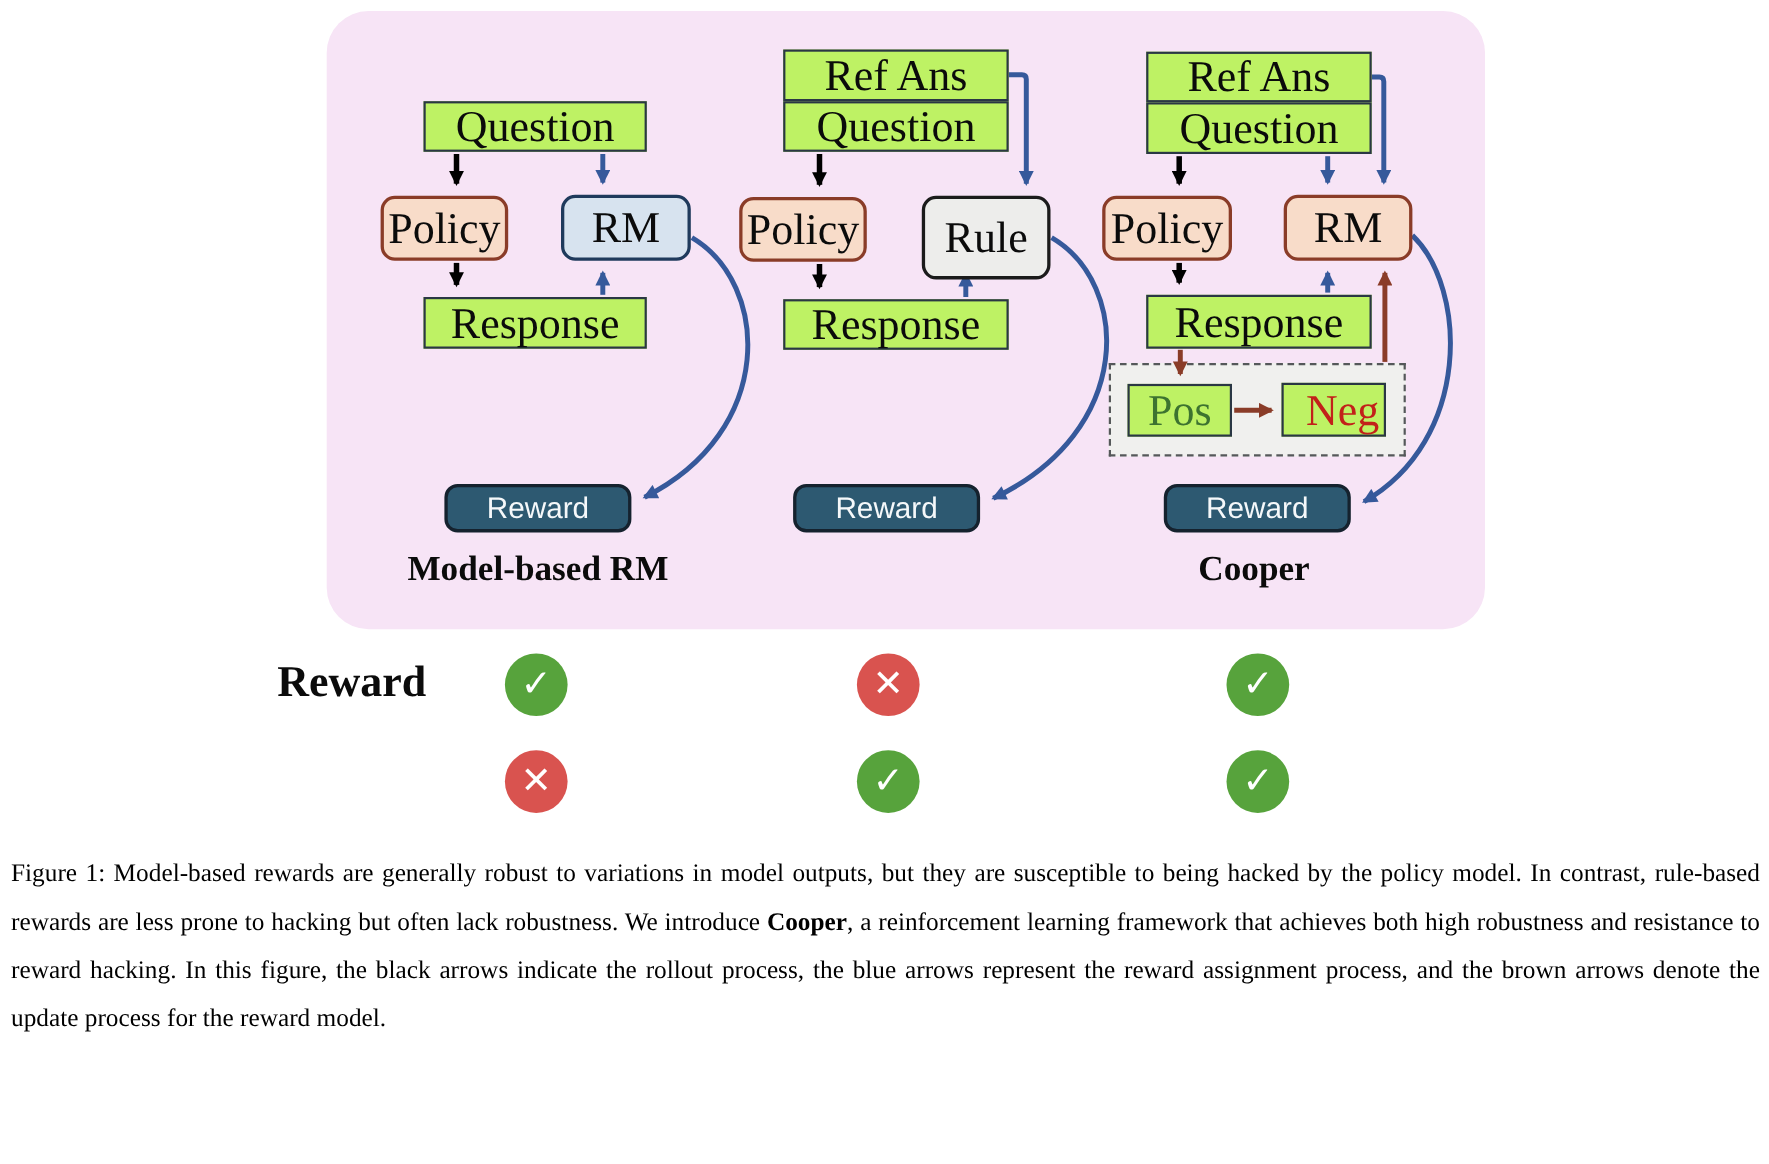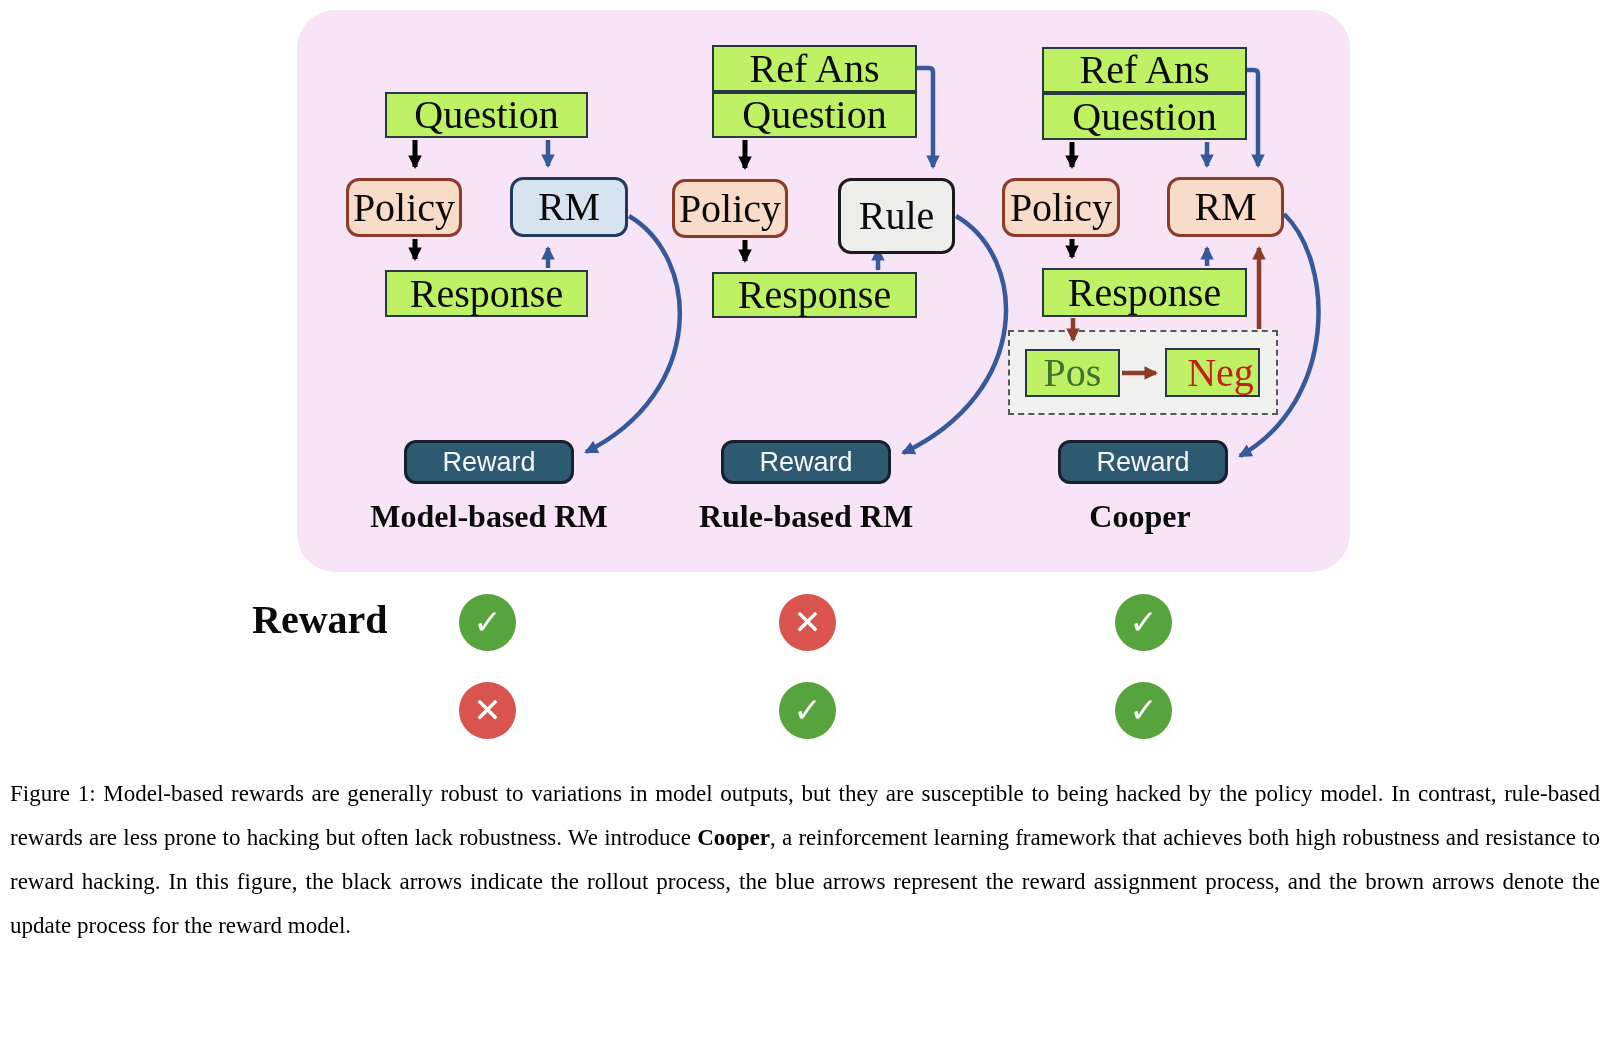--- a/index.html
+++ b/index.html
@@ -94,21 +94,20 @@
   <div class="box" style="left:385px;top:270px;width:203px;height:47px;">Response</div>
   <div class="reward" style="left:404px;top:440px;width:170px;height:44px;">Reward</div>
   <div class="dlabel" style="left:335px;top:498px;width:308px;">Model-based RM</div>
 
   <div class="box" style="left:712px;top:45px;width:205px;height:47px;">Ref Ans</div>
   <div class="box" style="left:712px;top:92px;width:205px;height:46px;">Question</div>
   <div class="rbox policy" style="left:672px;top:179px;width:116px;height:59px;">Policy</div>
   <div class="rbox rule" style="left:838px;top:178px;width:117px;height:76px;">Rule</div>
   <div class="box" style="left:712px;top:272px;width:205px;height:46px;">Response</div>
   <div class="reward" style="left:721px;top:440px;width:170px;height:44px;">Reward</div>
-  <div class="dlabel" style="left:651px;top:498px;width:310px;">Rule-based RM</div>
 
   <div class="box" style="left:1042px;top:47px;width:205px;height:46px;">Ref Ans</div>
   <div class="box" style="left:1042px;top:93px;width:205px;height:47px;">Question</div>
   <div class="rbox policy" style="left:1002px;top:178px;width:118px;height:59px;">Policy</div>
   <div class="rbox rm-peach" style="left:1167px;top:177px;width:117px;height:60px;">RM</div>
   <div class="box" style="left:1042px;top:268px;width:205px;height:49px;">Response</div>
   <div class="dashedbox" style="left:1008px;top:330px;width:270px;height:85px;"></div>
   <div class="box pos-text" style="left:1025px;top:349px;width:95px;height:48px;text-align:right;">Pos</div>
   <div class="box neg-text" style="left:1165px;top:348px;width:95px;height:49px;">Neg</div>
   <div class="reward" style="left:1058px;top:440px;width:170px;height:44px;">Reward</div>

